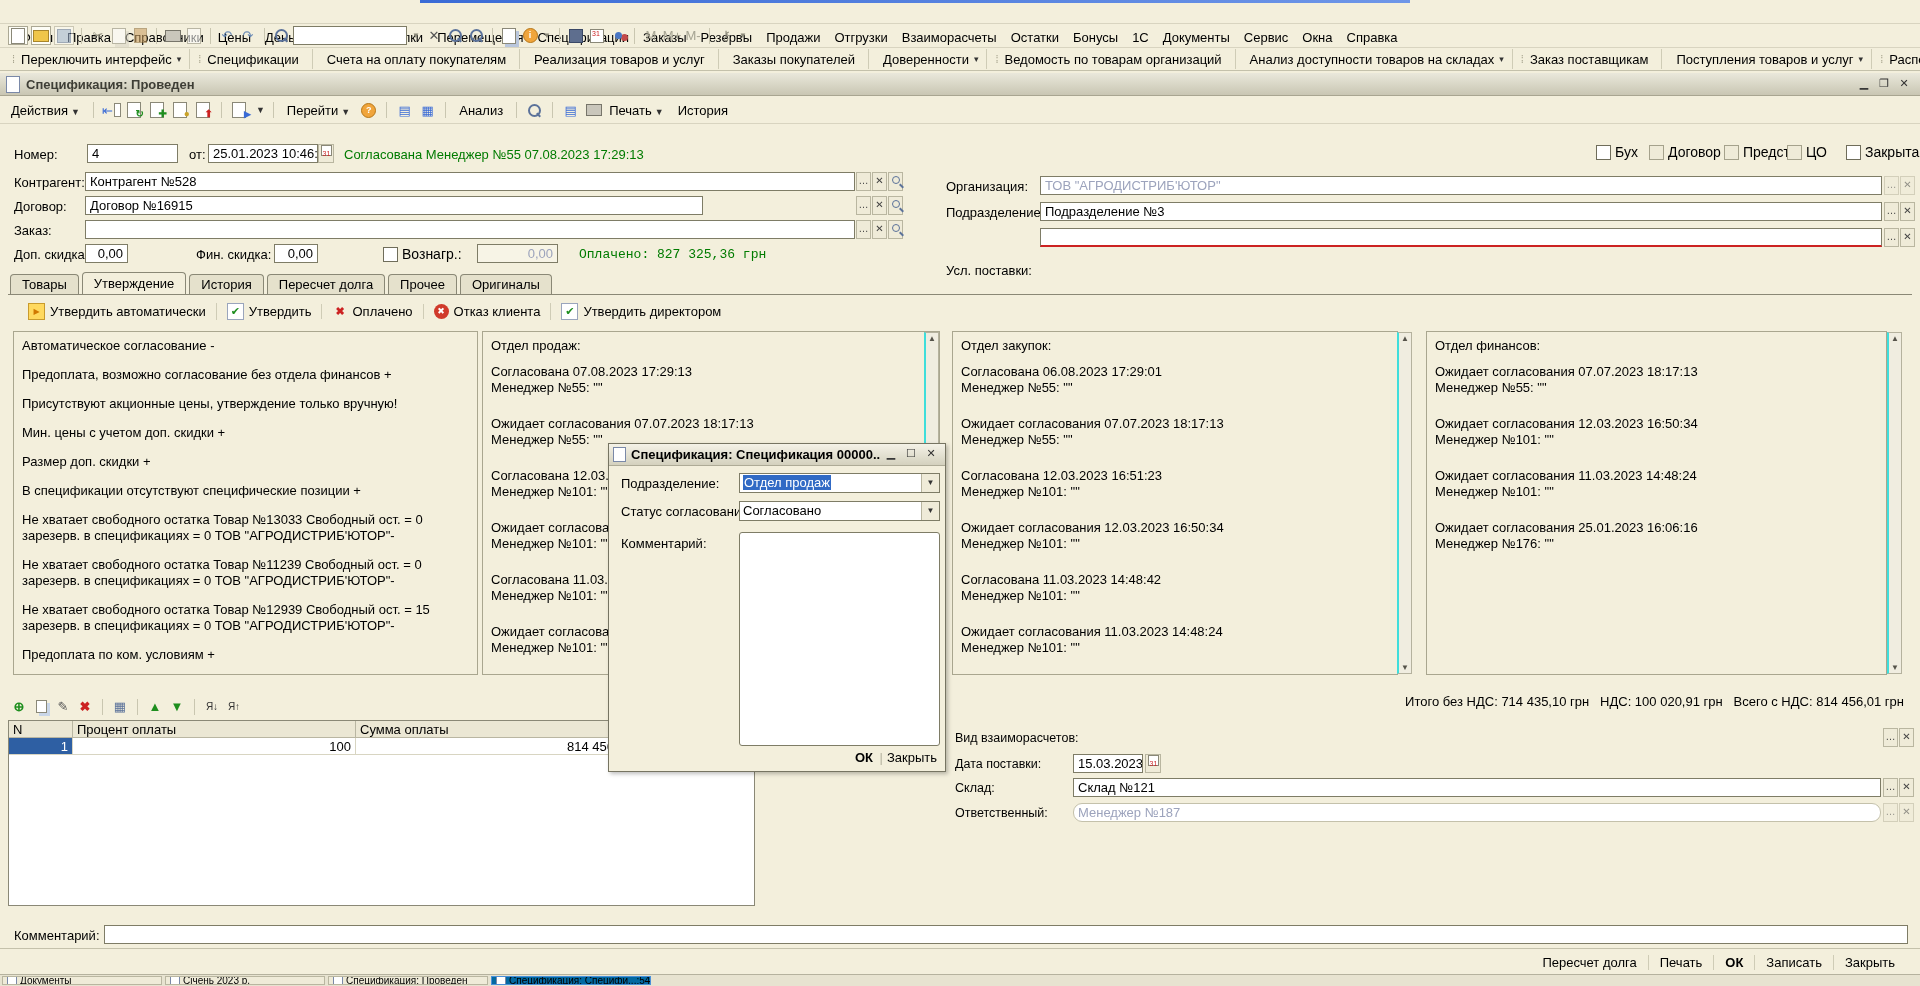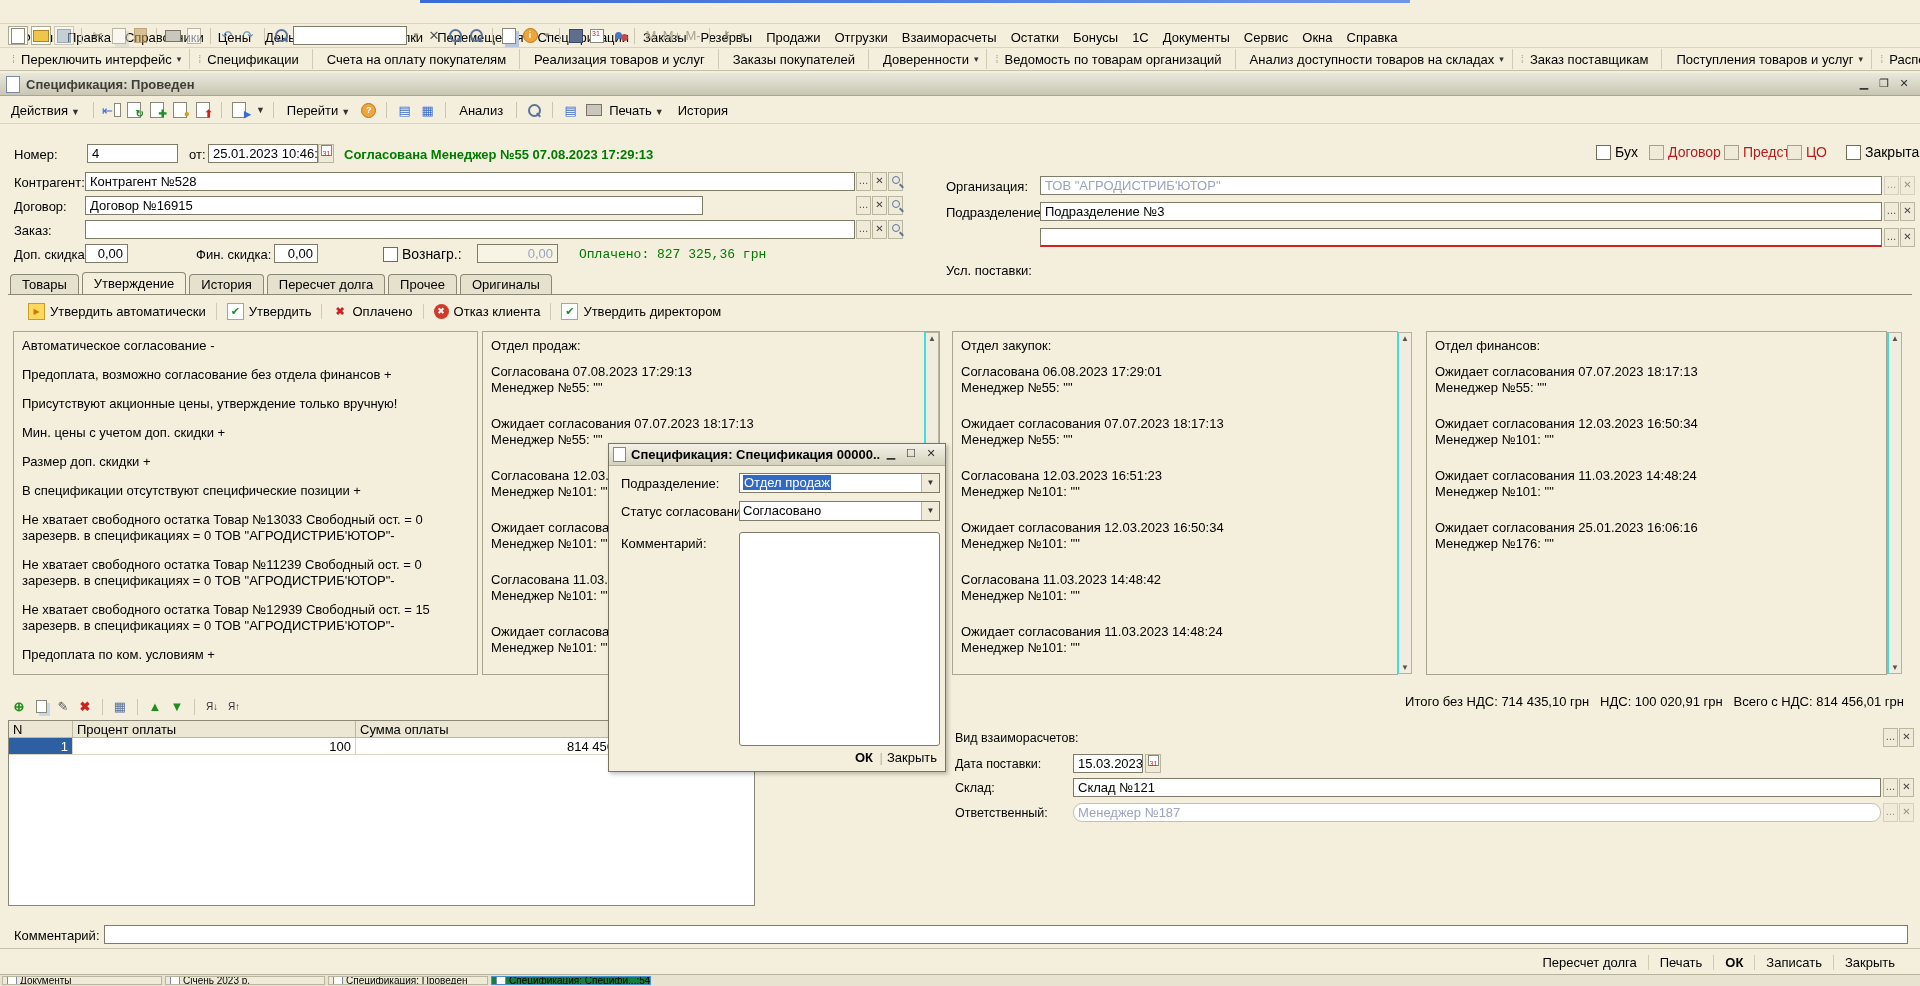--- a/index.html
+++ b/index.html
@@ -32,21 +32,21 @@
   .sheet-ico{width:12px;height:15px;background:#fff;border:1px solid #7A89A8;display:inline-block;}
   .winbtn{width:18px;height:15px;font-size:11px;line-height:13px;text-align:center;color:#333;border:1px solid transparent;cursor:pointer;}
   
   #doctb{position:absolute;left:0;top:97px;width:1920px;height:26px;display:flex;align-items:center;gap:4px;padding-left:6px;border-bottom:1px solid #D8D4C0;}
   .tbtxt{padding:2px 5px;cursor:pointer;white-space:nowrap;}
   .dd{font-size:9px;color:#333;margin-left:3px;}
   .di{width:19px;height:18px;display:inline-flex;align-items:center;justify-content:center;font-size:13px;position:relative;cursor:pointer;}
   
   .cbx{position:absolute;display:flex;align-items:center;font-size:14px;cursor:pointer;}
   .cbx .bx{width:13px;height:13px;background:#fff;border:1px solid #6F6D5A;margin-right:4px;}
-  .cbx.dis{color:#b91c1c;}
+  .cbx.dis{color:#000000;}
   .cbx.dis .bx{background:#EFEBD8;border-color:#A5A28C;}
   
   #tabs{position:absolute;left:10px;top:273px;display:flex;align-items:flex-end;height:21px;}
   .tab{border:1px solid #8A8876;border-bottom:none;background:#E5E1CC;border-radius:4px 4px 0 0;
        padding:2px 11px 2px;margin-right:3px;cursor:pointer;height:15px;line-height:15px;}
   .tab[data-idx="1"]{background:#F3EFDC;height:18px;line-height:18px;font-weight:normal;position:relative;top:1px;}
   #tabline{position:absolute;left:8px;top:294px;width:1904px;height:1px;background:#8A8876;}
   
   #approve{position:absolute;left:18px;top:300px;display:flex;align-items:center;height:22px;}
   .ab{display:flex;align-items:center;padding:0 10px;border-left:1px solid #CFCCB6;cursor:pointer;white-space:nowrap;}
@@ -93,21 +93,21 @@
   .dlgbtn{position:absolute;bottom:6px;font-size:13px;cursor:pointer;}
   
   #btm-line{position:absolute;left:0;top:948px;width:1920px;height:1px;background:#C4C1AB;}
   #btm-btns{position:absolute;right:14px;top:952px;display:flex;height:21px;align-items:center;}
   .bb{padding:0 11px;border-left:1px solid #CFCCB6;cursor:pointer;white-space:nowrap;}
   .bb[data-idx="0"]{border-left:none;}
   .bb[data-idx="2"]{font-weight:bold;}
   #taskbar{position:absolute;left:0;top:974px;width:1920px;height:12px;background:#E7E3D0;border-top:1px solid #B5B29E;display:flex;gap:3px;padding:1px 2px;box-sizing:border-box;}
   .tkb{display:inline-flex;align-items:center;gap:3px;width:150px;font-size:10px;background:#EFEBD8;border:1px solid #B9B6A0;
        padding:0 4px;overflow:hidden;white-space:nowrap;}
-  .tkb[data-idx="3"]{background:#15803d;border-color:#4A90D9;}
+  .tkb[data-idx="3"]{background:#0369a1;border-color:#4A90D9;}
   .tkb .ic{width:8px;height:9px;background:#fff;border:1px solid #7A89A8;flex:none;}
   
   .sh-sheet{width:12px;height:14px;background:#fff;border:1px solid #8A8878;}
   .sh-folder{width:14px;height:10px;background:#F0C64A;border:1px solid #A8852B;}
   .sh-disk{width:12px;height:12px;background:#9FB6D4;border:1px solid #5B729A;}
   .sh-print{width:14px;height:10px;background:#C9C6BB;border:1px solid #77756A;}
   .sh-cal{width:12px;height:12px;background:#fff;border:1px solid #8A8878;position:relative;}
   .sh-cal::before{content:"31";position:absolute;left:1px;top:0;font-size:7px;color:#C22;}
   .sh-calc{width:12px;height:12px;background:#5E6E8E;border:1px solid #3A4866;}
   .sh-ppl{width:7px;height:7px;border-radius:50%;background:#4A77C4;box-shadow:6px 2px 0 #C24A4A;}
@@ -343,21 +343,21 @@
       </span>
     <span class="tbtxt" style="padding-left:2px;"><span>Печать</span><span class="dd">▼</span></span>
     <span class="tbtxt">История</span>
   </div>
 
   <div class="lbl" style="left:14px;top:147px;">Номер:</div>
   <div class="fld" style="left:87px;top:144px;width:91px;">4</div>
   <div class="lbl" style="left:189px;top:147px;">от:</div>
   <div class="fld" style="left:208px;top:144px;width:110px;">25.01.2023 10:46:54</div>
   <div class="mini" style="left:318px;top:144px;width:16px;"><span class="sh-cal" style="width:9px;height:9px;display:inline-block;"></span></div>
-  <div class="lbl green" style="left:344px;top:147px;font-weight:bold;">Согласована  Менеджер №55  07.08.2023 17:29:13</div>
+  <div class="lbl green" style="left:344px;top:147px;">Согласована  Менеджер №55  07.08.2023 17:29:13</div>
 
   <div class="cbx" style="left:1596px;top:144px;">
       <span class="bx"></span>
       <span>Бух</span>
     </div>
   <div class="cbx dis" style="left:1649px;top:144px;">
       <span class="bx"></span>
       <span>Договор</span>
     </div>
   <div class="cbx dis" style="left:1724px;top:144px;">

